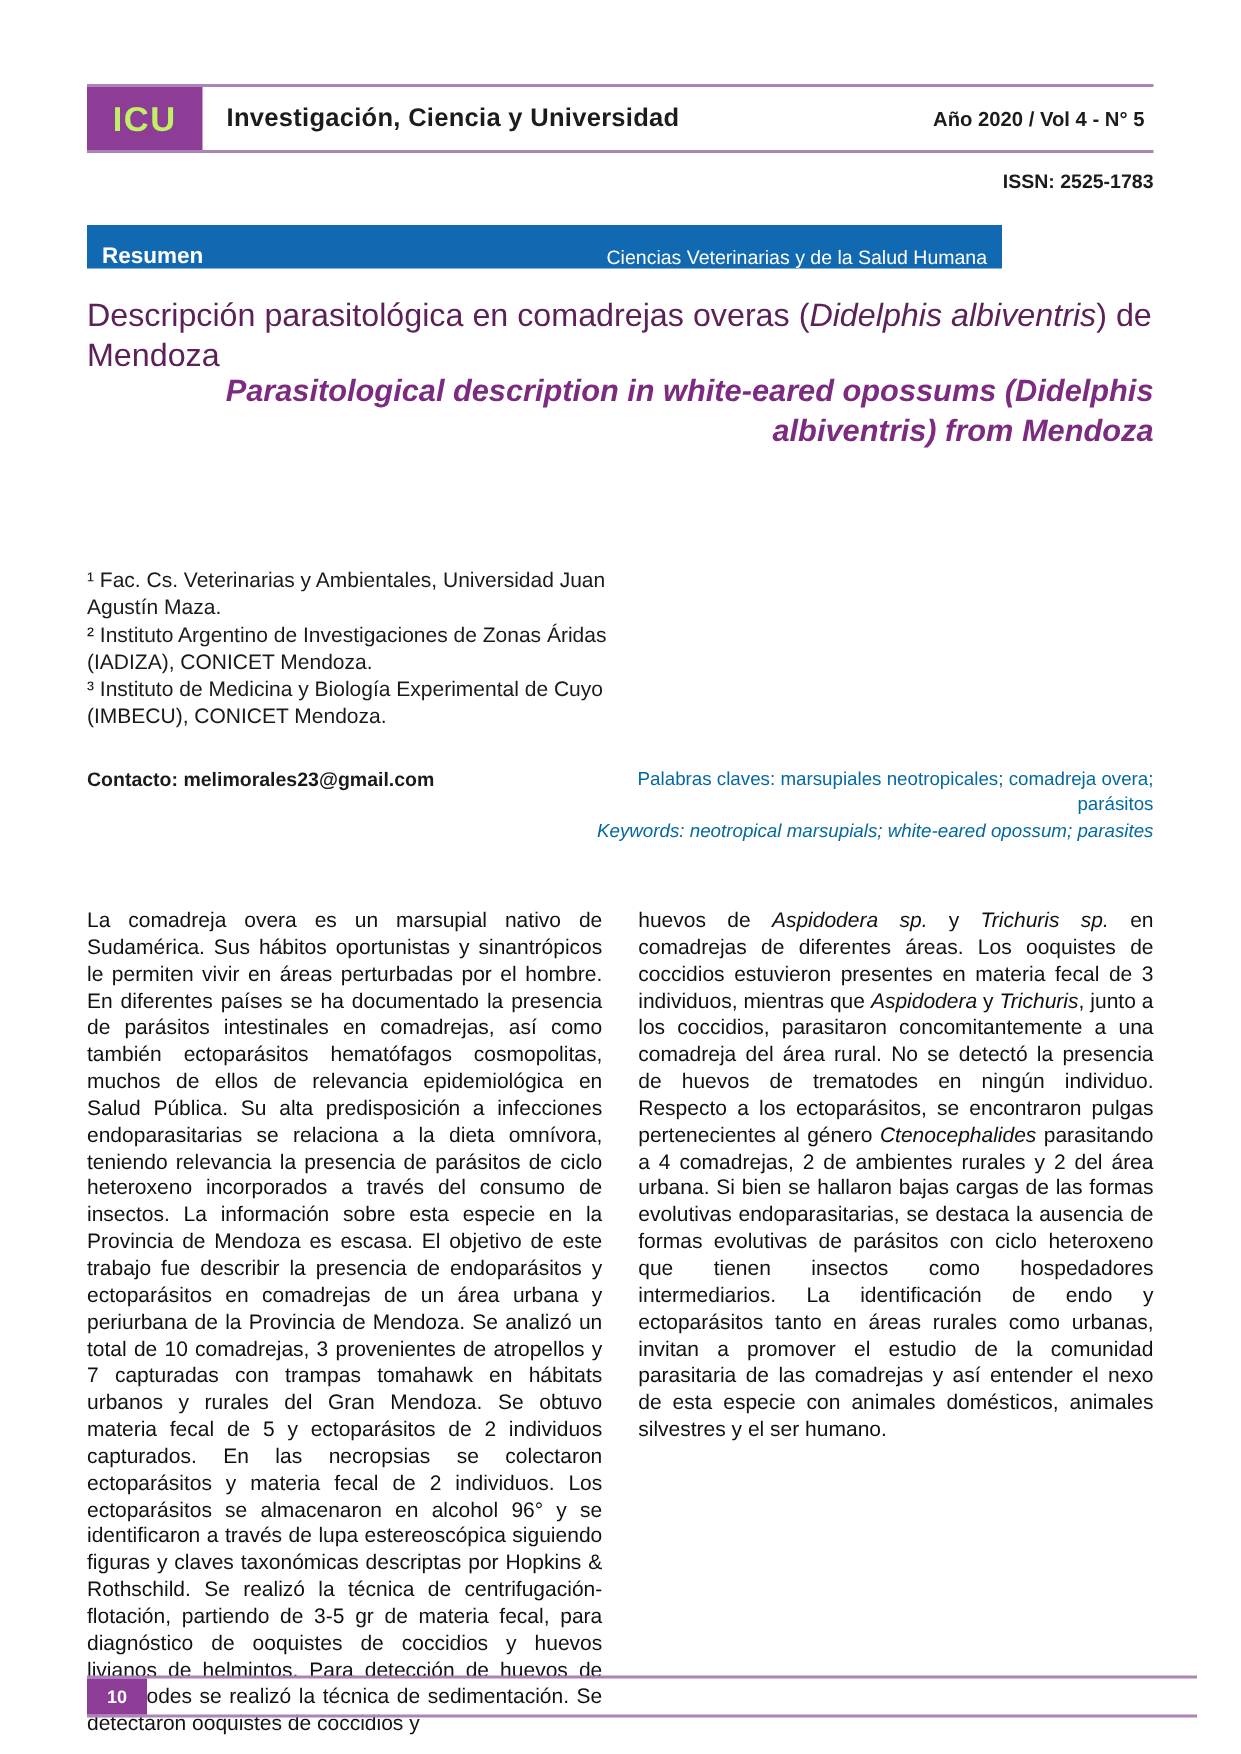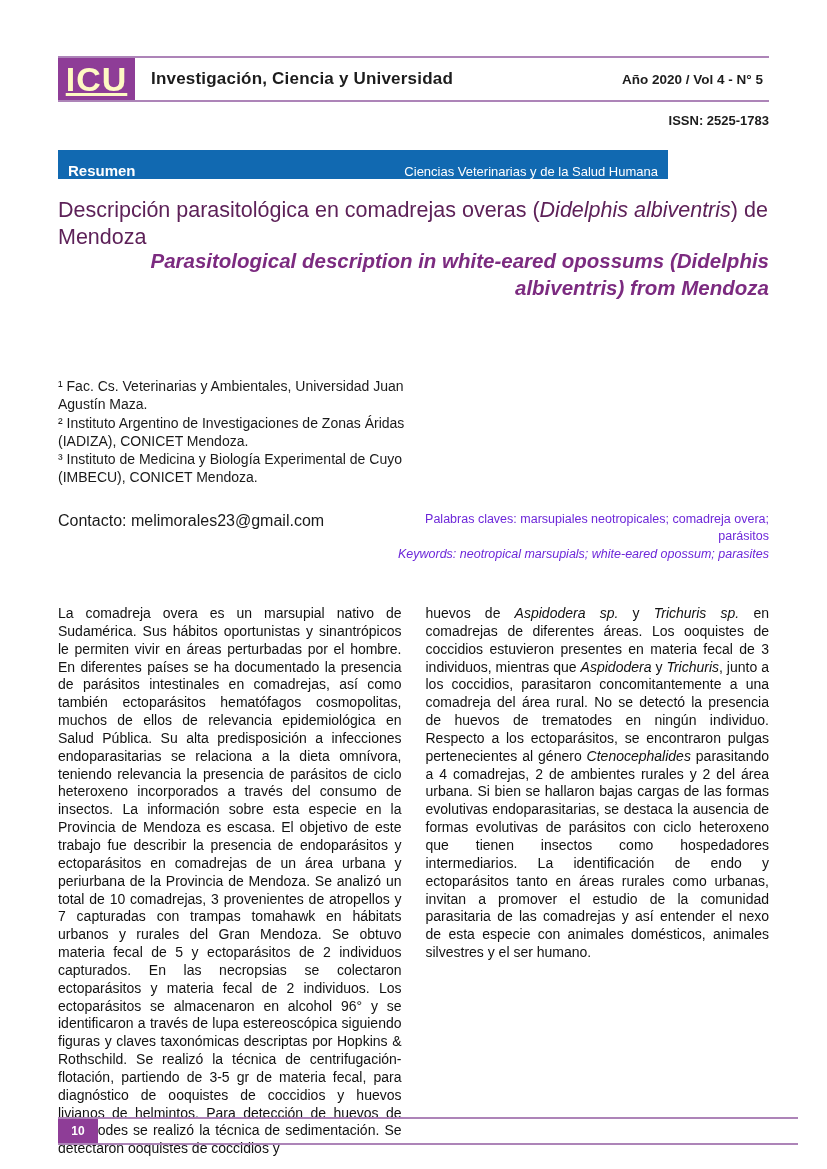--- a/index.html
+++ b/index.html
@@ -11,23 +11,23 @@
   }
   *{margin:0;padding:0;box-sizing:border-box;}
   html,body{background:#ffffff;}
   body{font-family:"Liberation Sans",sans-serif;color:#141414;}
   .page{position:relative;width:827px;height:1169px;background:#fff;overflow:hidden;margin:0 auto;}
 
   
   .masthead{position:absolute;top:56px;left:58px;width:711px;height:46px;
     border-top:2px solid var(--line-purple);border-bottom:2px solid var(--line-purple);
     display:flex;align-items:center;}
-  .logo-box{width:77px;height:100%;background:var(--brand-purple);color:#fef9c3;
+  .logo-box{width:77px;height:100%;background:var(--brand-purple);color:#bef264;
     display:flex;align-items:center;justify-content:center;
-    font-size:34px;font-weight:bold;letter-spacing:1px;text-decoration:underline;}
+    font-size:23px;font-weight:bold;letter-spacing:1px;}
   .journal-title{margin-left:16px;font-size:17px;font-weight:bold;color:#1c1c1c;letter-spacing:.2px;}
   .issue-info{margin-left:auto;padding-right:6px;font-size:13.5px;font-weight:600;color:#1c1c1c;}
 
   .issn{position:absolute;top:113px;left:58px;width:711px;text-align:right;
     font-size:13px;font-weight:bold;color:#1c1c1c;}
 
   
   .section-bar{position:absolute;top:150px;left:58px;width:610px;height:29px;
     background:var(--bar-blue);color:#fff;display:flex;align-items:flex-end;
     justify-content:space-between;padding:0 10px;}
@@ -40,23 +40,23 @@
   .title-en{position:absolute;top:248px;left:58px;width:711px;
     font-size:20.5px;font-weight:600;font-style:italic;color:var(--title-en);line-height:26.5px;text-align:right;}
 
   
   .authors{position:absolute;top:331px;left:58px;width:372px;
     font-size:15px;font-style:italic;color:#1a1a1a;line-height:19.5px;}
   .affiliations{position:absolute;top:377px;left:58px;width:368px;
     font-size:14px;color:#1a1a1a;line-height:18.3px;}
 
   
-  .contact{position:absolute;top:512px;left:58px;font-size:16px;font-weight:400;color:#1a1a1a;}
+  .contact{position:absolute;top:512px;left:58px;font-size:13px;font-weight:700;color:#1a1a1a;}
   .keywords{position:absolute;top:511px;left:389px;width:380px;text-align:right;
-    font-size:12.5px;color:#6d28d9;line-height:17.3px;}
+    font-size:12.5px;color:#0369a1;line-height:17.3px;}
   .keywords .kw-en{font-style:italic;}
 
   
   .abstract{position:absolute;top:605px;left:58px;width:711px;display:flex;gap:24px;}
   .abstract .col{flex:1;font-size:14px;line-height:17.85px;text-align:justify;color:#111;}
 
   
   .footer-band{position:absolute;top:1117px;left:58px;width:740px;height:28px;
     border-top:2px solid var(--line-purple);border-bottom:2px solid var(--line-purple);
     display:flex;align-items:center;}

